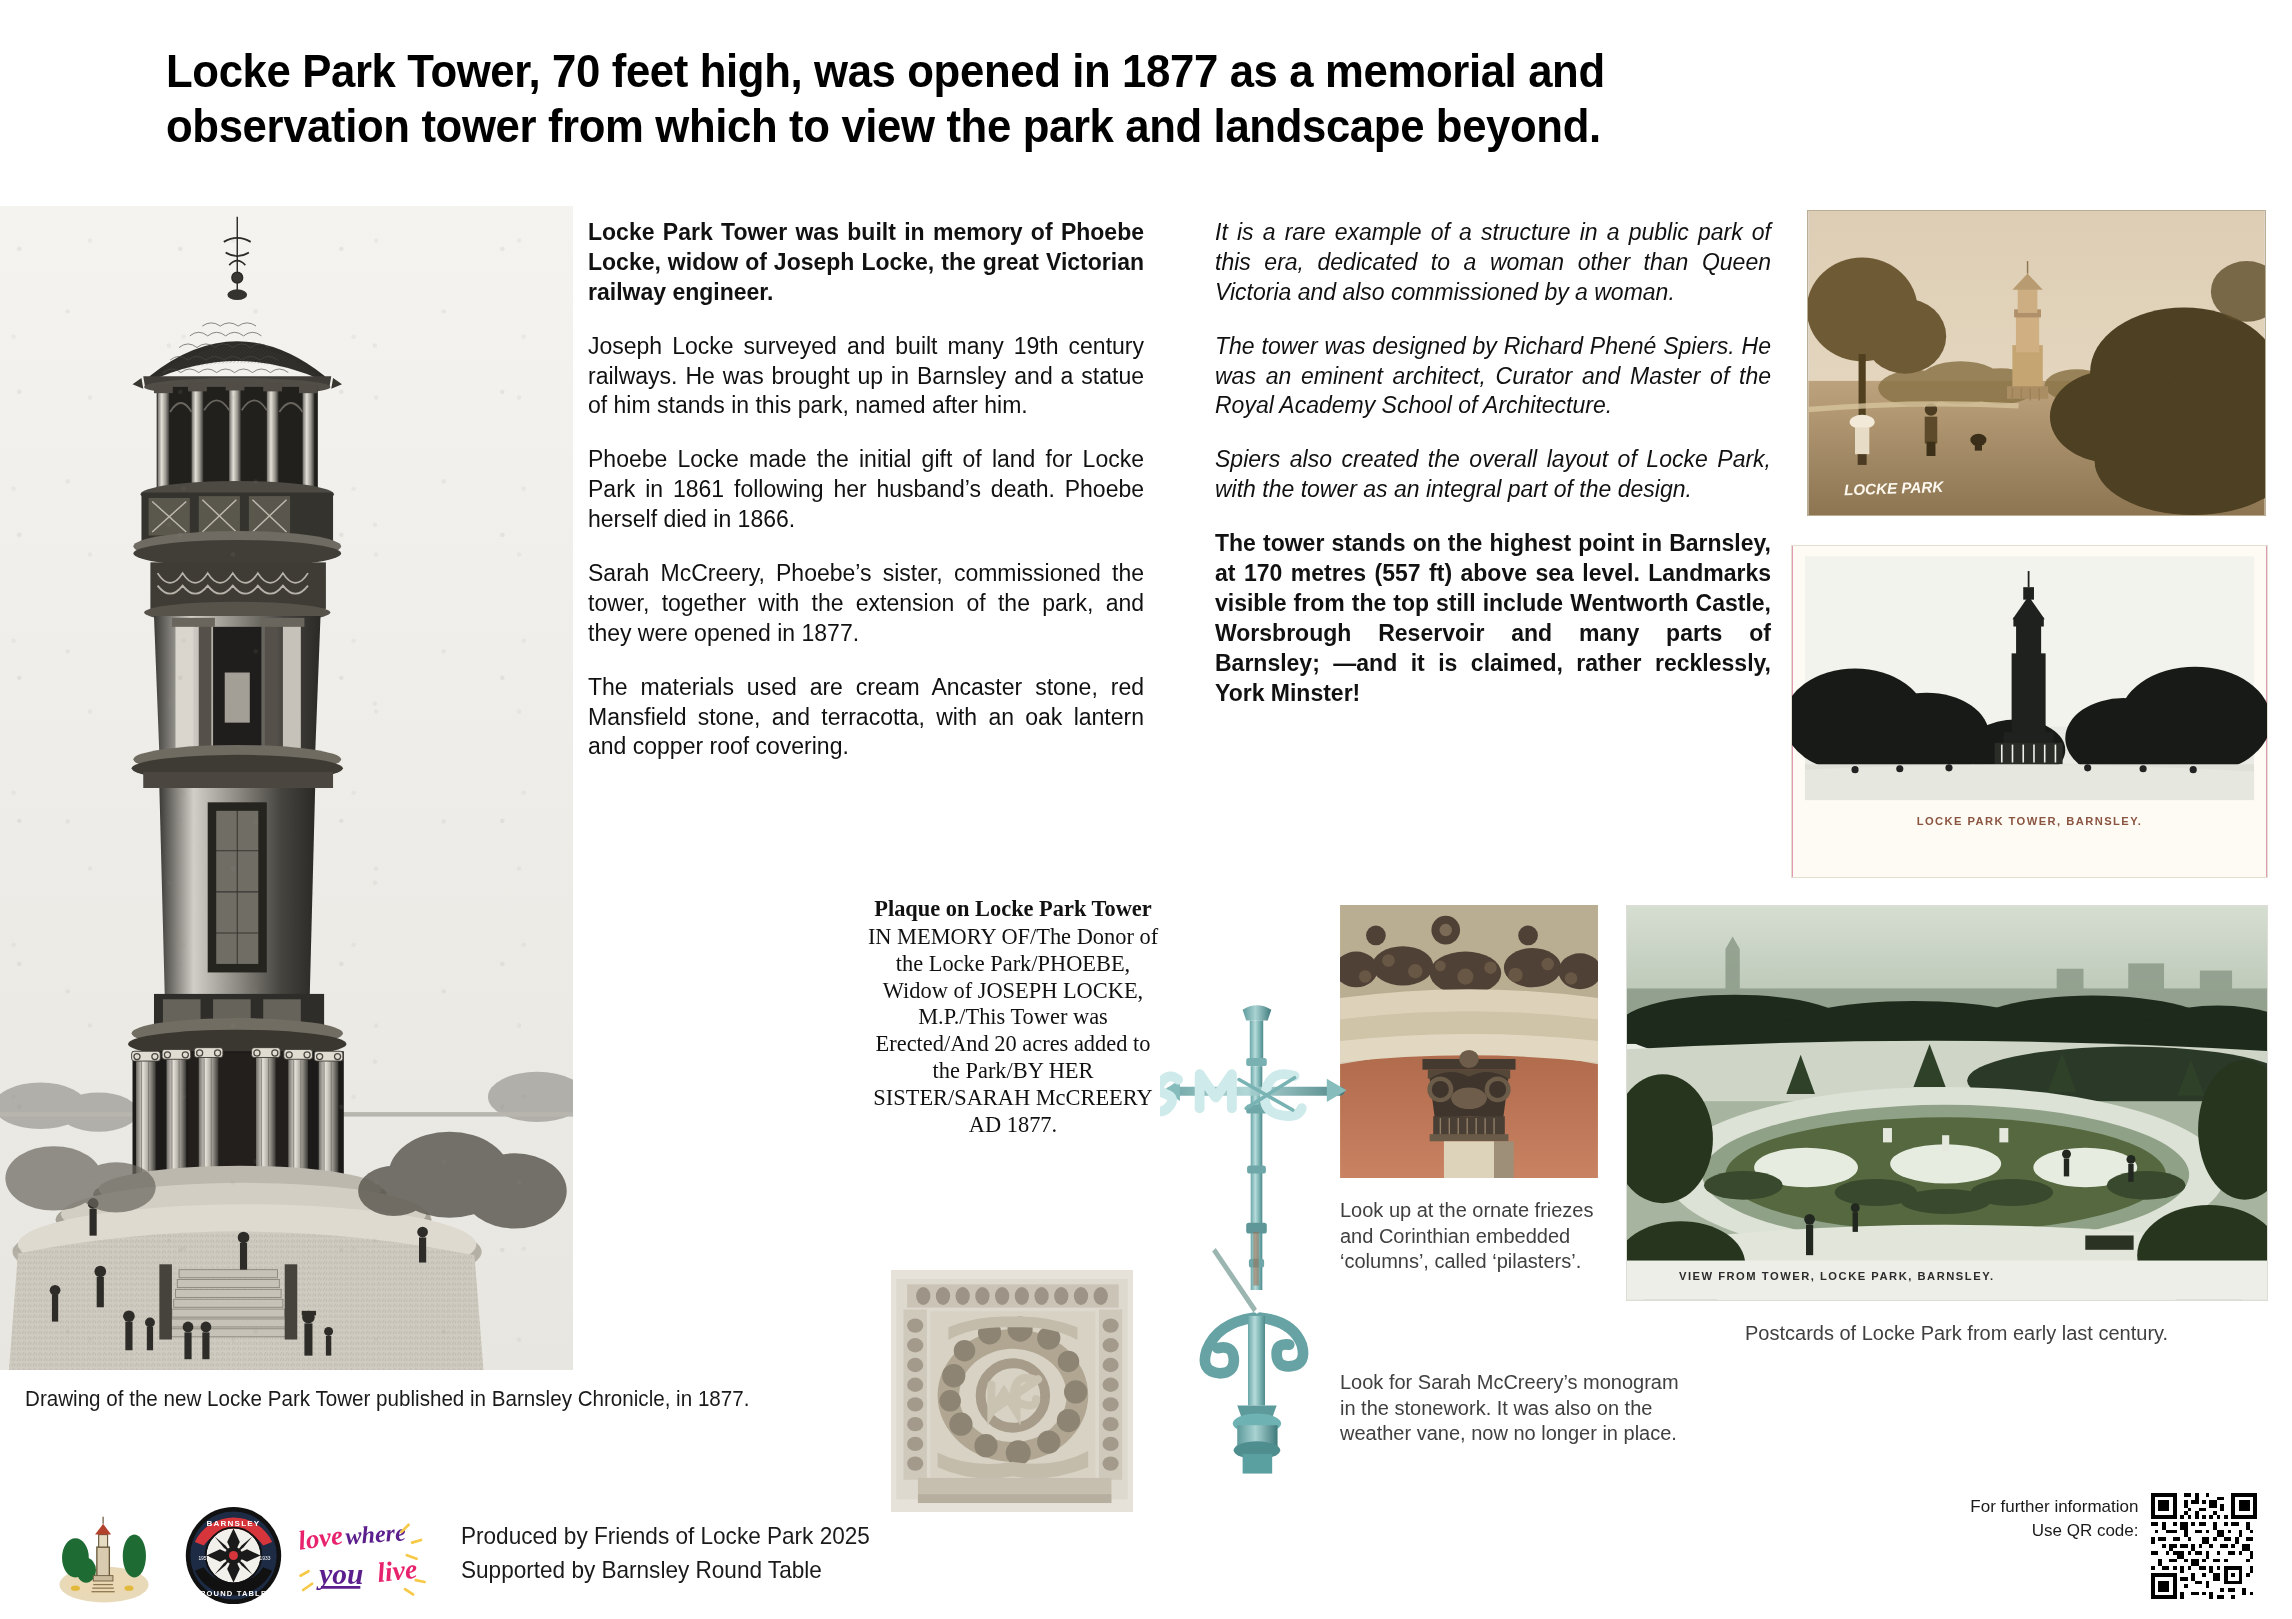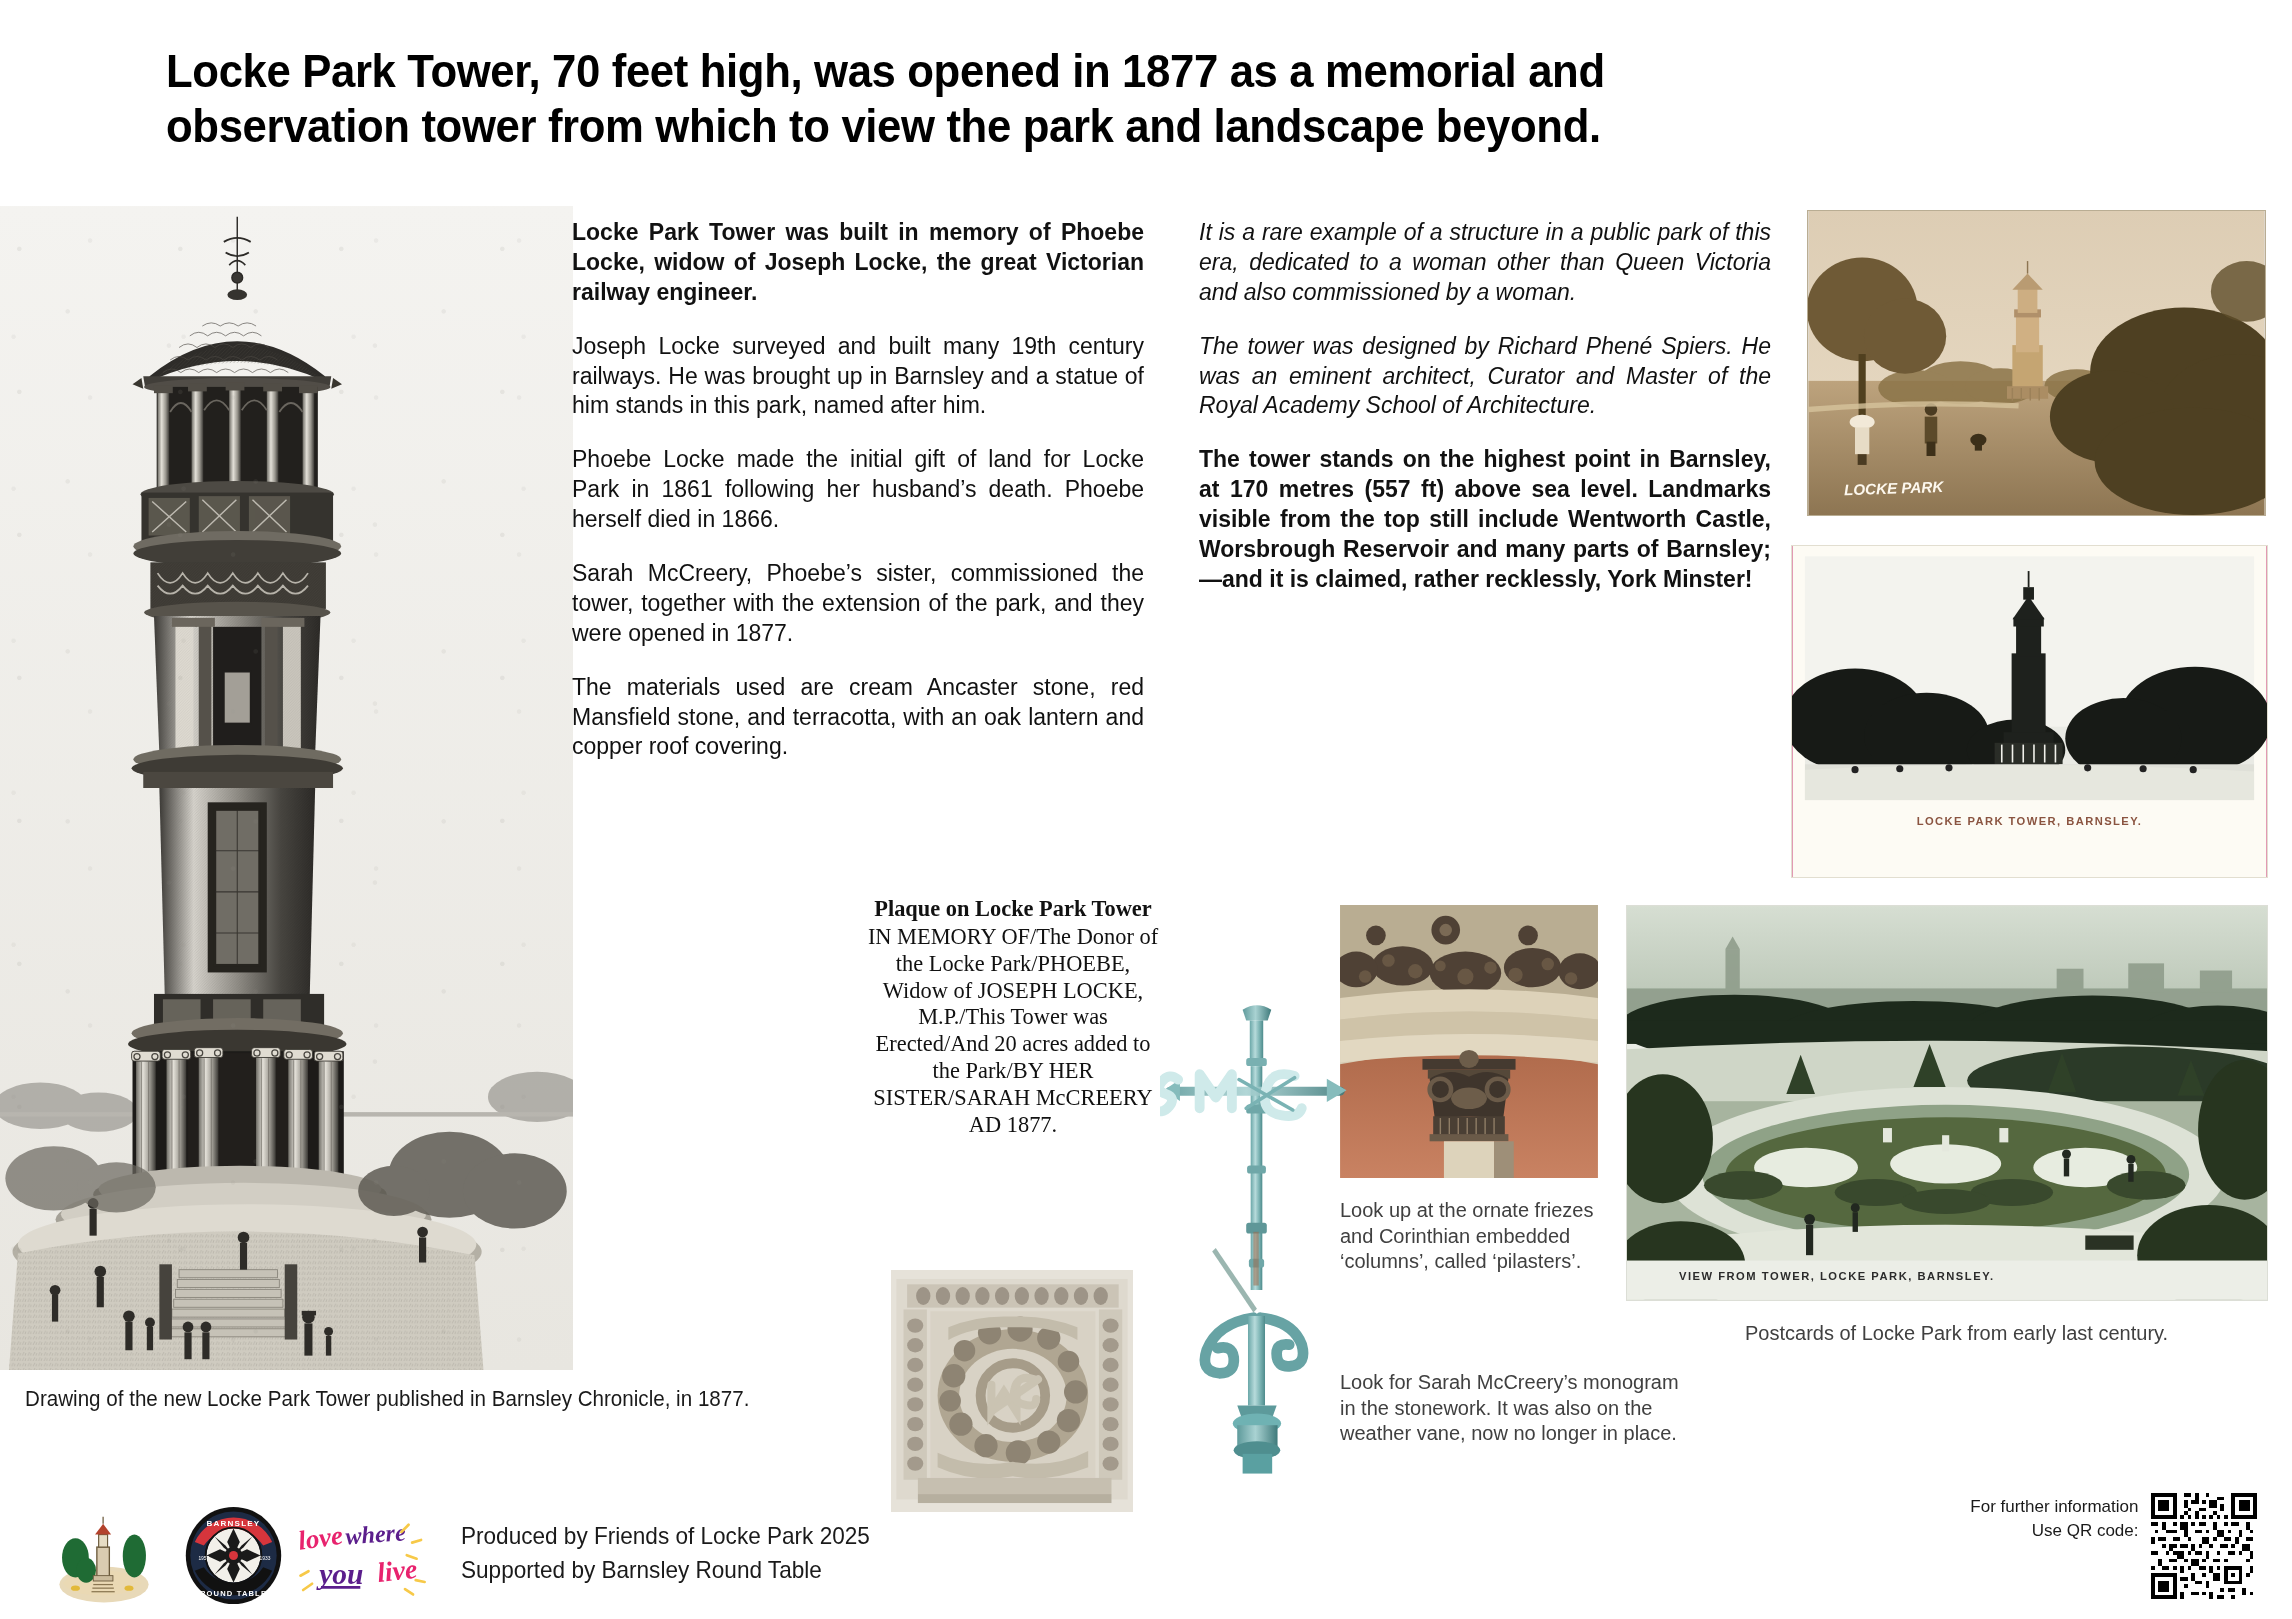--- a/index.html
+++ b/index.html
@@ -50,21 +50,21 @@
     pointer-events:none;
   }
   .caption-drawing{
     position:absolute;left:25px;top:1386px;width:860px;
     font-size:22.4px;color:#1a1a1a;transform:scaleX(0.92);transform-origin:left top;
     white-space:nowrap;
   }
 
   
   .col{position:absolute;font-size:23px;line-height:1.30;color:#111;}
-  .col p{margin:0 0 24px 1px;text-align:justify;}
+  .col p{margin:0 0 24px 17px;text-align:justify;}
   .col p:last-child{margin-bottom:0;}
   .col p.b{font-weight:bold;}
   .col p.i{font-style:italic;}
   #col1{left:571px;top:218px;width:573px;}
   #col2{left:1198px;top:218px;width:573px;}
 
   
   .plaque{
     position:absolute;left:865px;top:896px;width:296px;
     font-family:"Liberation Serif", serif;
@@ -439,20 +439,21 @@
     <p class="b">Locke Park Tower was built in memory of Phoebe Locke, widow of Joseph Locke, the great Victorian railway engineer.</p>
     <p>Joseph Locke surveyed and built many 19th century railways. He was brought up in Barnsley and a statue of him stands in this park, named after him.</p>
     <p>Phoebe Locke made the initial gift of land for Locke Park in 1861 following her husband’s death. Phoebe herself died in 1866.</p>
     <p>Sarah McCreery, Phoebe’s sister, commissioned the tower, together with the extension of the park, and they were opened in 1877.</p>
     <p>The materials used are cream Ancaster stone, red Mansfield stone, and terracotta, with an oak lantern and copper roof covering.</p>
   </div>
 
   <div class="col" id="col2">
     <p class="i">It is a rare example of a structure in a public park of this era, dedicated to a woman other than Queen Victoria and also commissioned by a woman.</p>
     <p class="i">The tower was designed by Richard Phené Spiers. He was an eminent architect, Curator and Master of the Royal Academy School of Architecture.</p>
+    <p class="i">Spiers also created the overall layout of Locke Park, with the tower as an integral part of the design.</p>
     <p class="b">The tower stands on the highest point in Barnsley, at 170 metres (557 ft) above sea level. Landmarks visible from the top still include Wentworth Castle, Worsbrough Reservoir and many parts of Barnsley;  —and it is claimed,  rather recklessly, York Minster!</p>
   </div>
 
   <div class="plaque">
     <span class="ttl">Plaque on Locke Park Tower</span>
     <span>IN MEMORY OF/The Donor of the Locke Park/PHOEBE, Widow of JOSEPH LOCKE, M.P./This Tower was Erected/And 20 acres added to the Park/BY HER SISTER/SARAH McCREERY AD 1877.</span>
   </div>
 
   <div class="photo" id="sepia">
     <svg width="457" height="304" viewBox="0 0 510 340">

